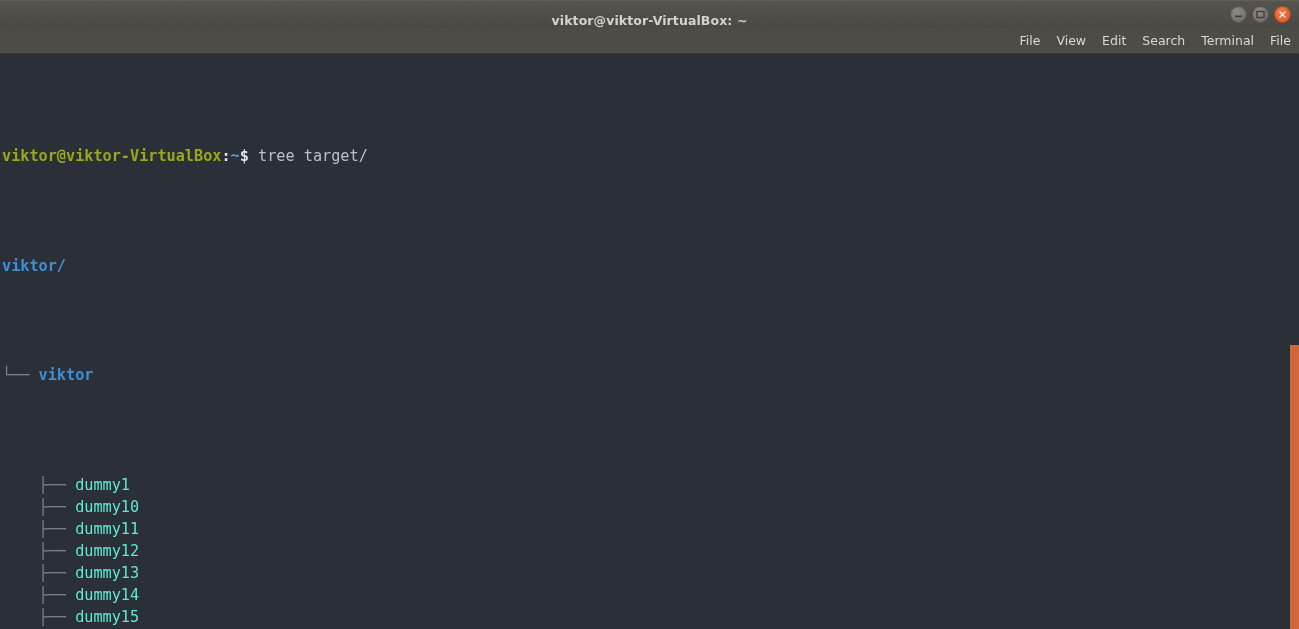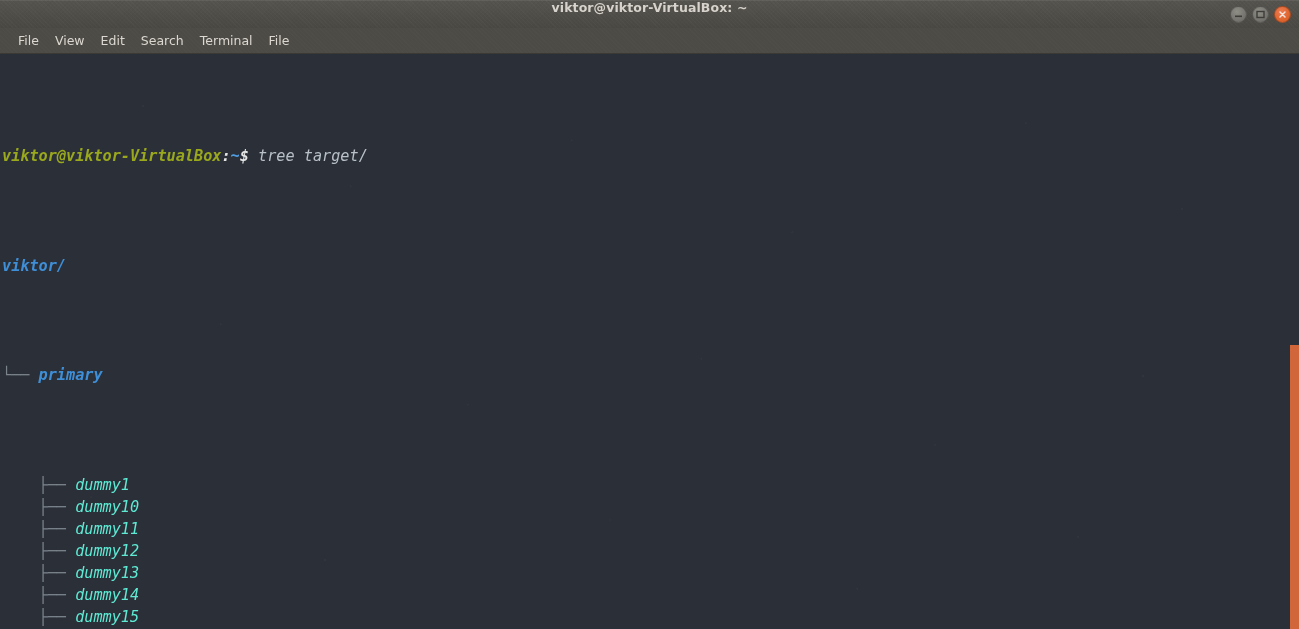--- a/index.html
+++ b/index.html
@@ -15,21 +15,21 @@
     background: #2b3038;
     font-family: "DejaVu Sans Mono", "Liberation Mono", monospace;
   }
 
   
   #titlebar {
     position: relative;
     height: 28px;
     background: linear-gradient(to bottom, #56544e 0%, #4f4d47 55%, #4a4843 100%);
     display: flex;
-    align-items: flex-start;
+    align-items: flex-end;
     justify-content: center;
     box-shadow: inset 0 1px 0 rgba(255,255,255,0.07);
   }
   #titlebar::before {
     content: "";
     position: absolute;
     inset: 0;
     background-image:
       repeating-linear-gradient(45deg, rgba(255,255,255,0.018) 0 1px, transparent 1px 3px),
       repeating-linear-gradient(-45deg, rgba(0,0,0,0.02) 0 1px, transparent 1px 3px);
@@ -75,20 +75,21 @@
   
   #menubar {
     position: relative;
     height: 26px;
     background: #4d4b46;
     display: flex;
     align-items: center;
     padding-left: 10px;
     box-sizing: border-box;
     border-bottom: 1px solid #3a3934;
+    justify-content: flex-end;
   }
   #menubar::before {
     content: "";
     position: absolute;
     inset: 0;
     background-image: repeating-linear-gradient(45deg, rgba(255,255,255,0.012) 0 1px, transparent 1px 3px);
     pointer-events: none;
   }
   .menu-item {
     font-family: "DejaVu Sans", "Liberation Sans", sans-serif;
@@ -99,21 +100,20 @@
     z-index: 2;
     white-space: nowrap;
   }
 
   
   #terminal {
     position: relative;
     height: 575px;
     background: #2b3038;
     overflow: hidden;
-    font-style: italic;
   }
   #terminal::before {
     content: "";
     position: absolute;
     inset: 0;
     background-image:
       radial-gradient(circle at 11% 9%, rgba(120,150,110,0.055) 0 1px, transparent 1px),
       radial-gradient(circle at 27% 23%, rgba(120,150,110,0.05) 0 1px, transparent 1px),
       radial-gradient(circle at 44% 15%, rgba(120,150,110,0.045) 0 1px, transparent 1px),
       radial-gradient(circle at 61% 31%, rgba(120,150,110,0.05) 0 1px, transparent 1px),
@@ -207,21 +207,21 @@
   <div id="terminal">
     <div id="screen">
 
       
       <div class="line"><span class="c-user">viktor@viktor-VirtualBox</span><span class="c-punct">:</span><span class="c-tilde">~</span><span class="c-punct">$</span><span class="c-cmd"> <span>tree target/</span></span></div>
 
       
       <div class="line"><span class="c-dir">viktor/</span></div>
 
       
-      <div class="line"><span class="c-branch">└── </span><span class="c-dir">primary</span></div>
+      <div class="line"><span class="c-branch">└── </span><span class="c-dir">viktor</span></div>
 
       
       <div id="file-rows"><div class="line"><span class="c-branch">    ├── </span><span class="c-file">dummy1</span></div><div class="line"><span class="c-branch">    ├── </span><span class="c-file">dummy10</span></div><div class="line"><span class="c-branch">    ├── </span><span class="c-file">dummy11</span></div><div class="line"><span class="c-branch">    ├── </span><span class="c-file">dummy12</span></div><div class="line"><span class="c-branch">    ├── </span><span class="c-file">dummy13</span></div><div class="line"><span class="c-branch">    ├── </span><span class="c-file">dummy14</span></div><div class="line"><span class="c-branch">    ├── </span><span class="c-file">dummy15</span></div><div class="line"></div></div>
 
       
       
 
       
       
 

